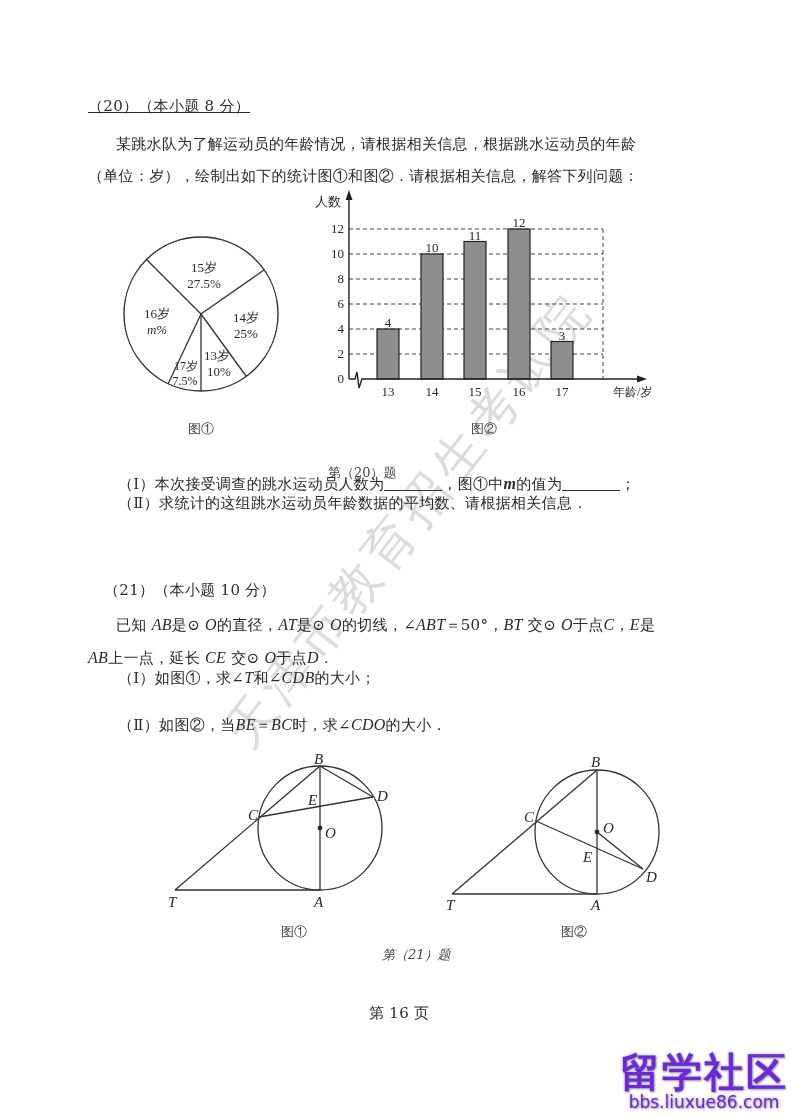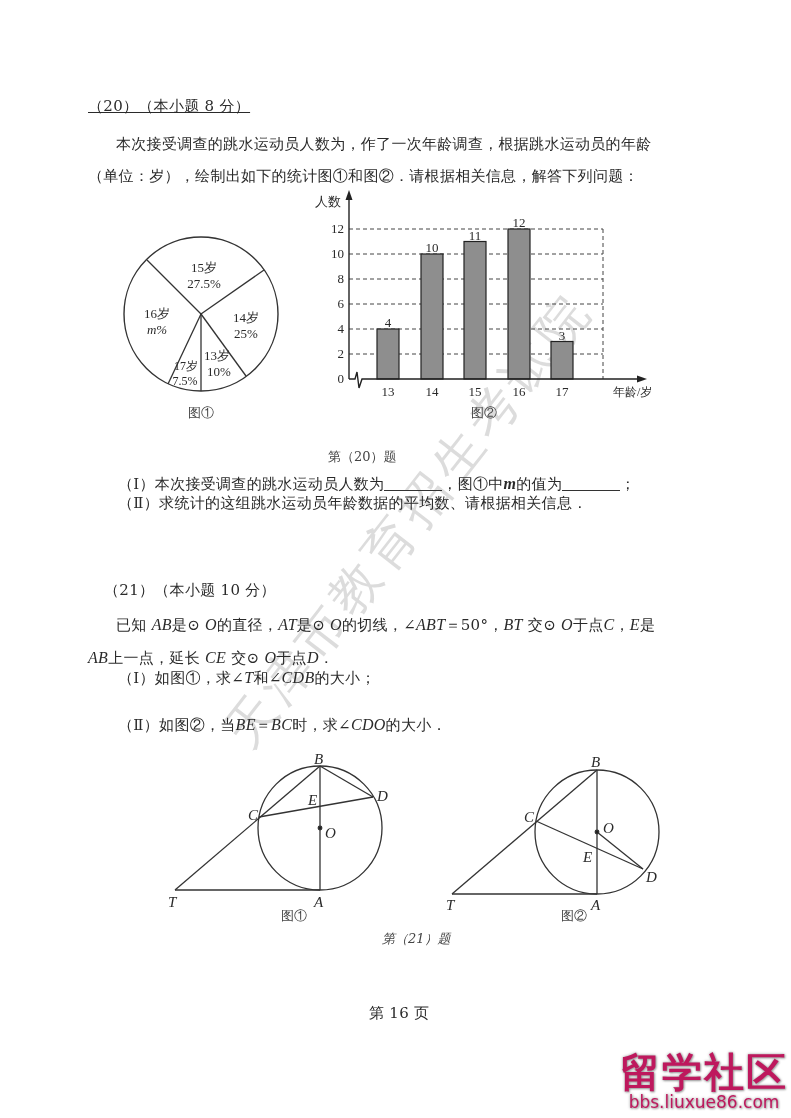--- a/index.html
+++ b/index.html
@@ -2,38 +2,38 @@
 <html><head>
 <meta charset="utf-8">
 <style>
   html, body { margin: 0; padding: 0; }
   body {
     width: 791px; height: 1118px; background: #ffffff; position: relative; overflow: hidden;
     font-family: "DejaVu Serif", "Liberation Serif", serif; color: #2a2a2a;
   }
   .abs { position: absolute; white-space: nowrap; }
   .txt { font-size: 15px; line-height: 20px; letter-spacing: 0.3px; }
-  .cap { font-size: 13px; color: #444; }
+  .cap { font-size: 13px; color: #444; margin-top: 16px; }
   i.m { font-family: "Liberation Serif", serif; font-style: italic; font-size: 16px; }
   .blank { display: inline-block; width: 58px; border-bottom: 1.2px solid #333; height: 14px; vertical-align: -2px; }
   svg text { font-family: "Liberation Serif", "DejaVu Serif", serif; fill: #2a2a2a; }
   .wm { position: absolute; left: 210px; top: 720px; transform-origin: 0 0; transform: rotate(-52deg);
         font-size: 50px; color: rgba(150,150,150,0.33); letter-spacing: 6px; font-family: "DejaVu Sans", sans-serif; white-space: nowrap; }
-  .logo { position: absolute; left: 620px; top: 1050px; text-align: center; color: #be185d;
+  .logo { position: absolute; left: 620px; top: 1050px; text-align: center; color: #6d28d9;
           text-shadow: 0 0 3px #999, 1px 1px 2px #aaa; font-family: "DejaVu Sans", sans-serif; }
   .logo .big { font-size: 40px; font-weight: bold; letter-spacing: 2px; line-height: 44px; }
   .logo .small { font-size: 17px; line-height: 16px; }
 </style>
 </head>
 <body>
 
 <div class="wm">天津市教育招生考试院</div>
 
 <div class="abs txt" style="left:88px; top:96px;text-decoration:underline;">（20）（本小题 8 分）</div>
-<div class="abs txt" style="left:116px; top:134px;">本次接受调查的跳水运动员人数为，作了一次年龄调查，根据跳水运动员的年龄</div>
+<div class="abs txt" style="left:116px; top:134px;">某跳水队为了解运动员的年龄情况，请根据相关信息，根据跳水运动员的年龄</div>
 <div class="abs txt" style="left:88px; top:166px;">（单位：岁），绘制出如下的统计图①和图②．请根据相关信息，解答下列问题：</div>
 
 <svg class="abs" style="left:110px; top:230px;" width="190" height="200">
   <g transform="translate(-110,-230)">
     <circle cx="201" cy="314" r="77" fill="#fff" stroke="#333" stroke-width="1.4"></circle>
     <line x1="201" y1="314" x2="201" y2="391" stroke="#333" stroke-width="1.3"></line>
     <line x1="201" y1="314" x2="246" y2="376" stroke="#333" stroke-width="1.3"></line>
     <line x1="201" y1="314" x2="264" y2="270" stroke="#333" stroke-width="1.3"></line>
     <line x1="201" y1="314" x2="147" y2="260" stroke="#333" stroke-width="1.3"></line>
     <line x1="201" y1="314" x2="168" y2="384" stroke="#333" stroke-width="1.3"></line>

